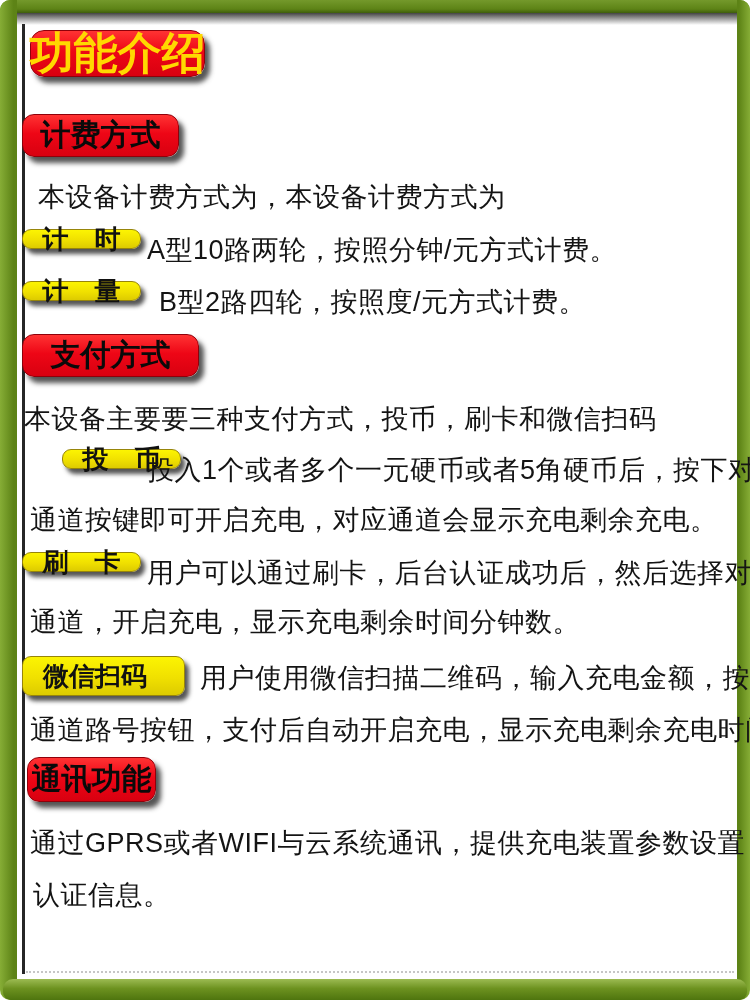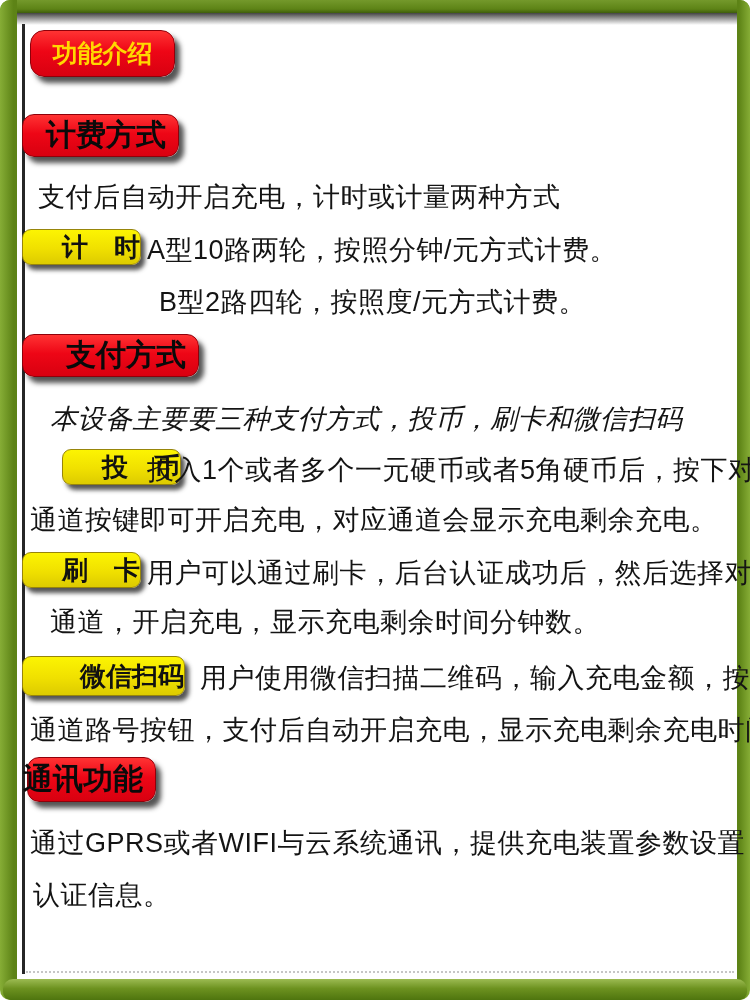--- a/index.html
+++ b/index.html
@@ -43,36 +43,36 @@
     position:absolute; display:flex; align-items:center;
     box-sizing:border-box; white-space:pre;
   }
   .red-btn {
     background:linear-gradient(180deg,#ff3333 0%, #ee0616 45%, #d80010 100%);
     border:1px solid #8f000a; border-radius:12px;
     box-shadow:5px 6px 5px rgba(55,55,55,.85);
     color:#0a0a0a; font-weight:600;
   }
   .title-btn {
-    left:30px; top:30px; width:145px; height:47px;
-    justify-content:center; font-size:25px; font-weight:bold;
+    left:30px; top:30px; width:175px; height:47px;
+    justify-content:center; font-size:44px; font-weight:bold;
     color:#ffd800; border-radius:14px;
   }
   .heading-btn {
     left:22px; height:43px; padding:3px 12px; font-size:30px;
-    justify-content:flex-end;
+    justify-content:center;
   }
   .tag-btn {
-    left:22px; width:119px; height:36px; justify-content:flex-end;
+    left:22px; width:119px; height:20px; justify-content:center;
     background:linear-gradient(180deg,#fcf402 0%, #f0e000 55%, #ddcb00 100%);
     border:1px solid #97850a; border-radius:9px;
     box-shadow:4px 5px 4px rgba(55,55,55,.85);
     color:#111; font-size:26px; font-weight:bold;
   }
-  .tag-wide { width:163px; justify-content:flex-end; padding-left:20px; height:40px; }
+  .tag-wide { width:163px; justify-content:flex-start; padding-left:20px; height:40px; }
   
   .line {
     position:absolute; font-size:27px; color:#141414;
     white-space:pre; letter-spacing:0.5px;
   }
 </style>
 </head>
 <body>
 
 <div class="page">
@@ -85,45 +85,48 @@
   <div class="panel-left-line"></div>
   <div class="panel-bottom-dotted"></div>
 
   <div class="btn red-btn title-btn">
     <span>功能介绍</span>
   </div>
 
   <div class="btn red-btn heading-btn" style="top:114px; width:157px;">
     <span>计费方式</span>
   </div>
-  <div class="line" style="left:38px; top:179px;">支付后自动开启充电，计时或计量两种方式</div>
+  <div class="line" style="left:38px; top:179px;">本设备计费方式为，本设备计费方式为</div>
 
   <div class="btn tag-btn" style="top:229px;">
     <span>计　时</span>
   </div>
   <div class="line" style="left:147px; top:232px;">A型10路两轮，按照分钟/元方式计费。</div>
 
+  <div class="btn tag-btn" style="top:281px;">
+    <span>计　量</span>
+  </div>
   <div class="line" style="left:147px; top:284px;padding-left:12px;">B型2路四轮，按照度/元方式计费。</div>
 
   <div class="btn red-btn heading-btn" style="top:334px; width:177px;">
     <span>支付方式</span>
   </div>
-  <div class="line" style="left:50px; top:401px;font-style:italic;">本设备主要要三种支付方式，投币，刷卡和微信扫码</div>
+  <div class="line" style="left:24px; top:401px;">本设备主要要三种支付方式，投币，刷卡和微信扫码</div>
 
   <div class="btn tag-btn" style="top:449px;margin-left:40px;">
     <span>投　币</span>
   </div>
   <div class="line" style="left:147px; top:452px;">投入1个或者多个一元硬币或者5角硬币后，按下对应</div>
   <div class="line" style="left:30px; top:502px;">通道按键即可开启充电，对应通道会显示充电剩余充电。</div>
 
   <div class="btn tag-btn" style="top:552px;">
     <span>刷　卡</span>
   </div>
   <div class="line" style="left:147px; top:555px;">用户可以通过刷卡，后台认证成功后，然后选择对应</div>
-  <div class="line" style="left:30px; top:604px;margin-left:20px;">通道，开启充电，显示充电剩余时间分钟数。</div>
+  <div class="line" style="left:30px; top:604px;">通道，开启充电，显示充电剩余时间分钟数。</div>
 
   <div class="btn tag-btn tag-wide" style="top:656px;">
     <span>微信扫码</span>
   </div>
   <div class="line" style="left:200px; top:660px;">用户使用微信扫描二维码，输入充电金额，按下</div>
   <div class="line" style="left:30px; top:712px;">通道路号按钮，支付后自动开启充电，显示充电剩余充电时间。</div>
 
   <div class="btn red-btn heading-btn" style="left:27px; top:757px; width:129px; height:45px;">
     <span>通讯功能</span>
   </div>

